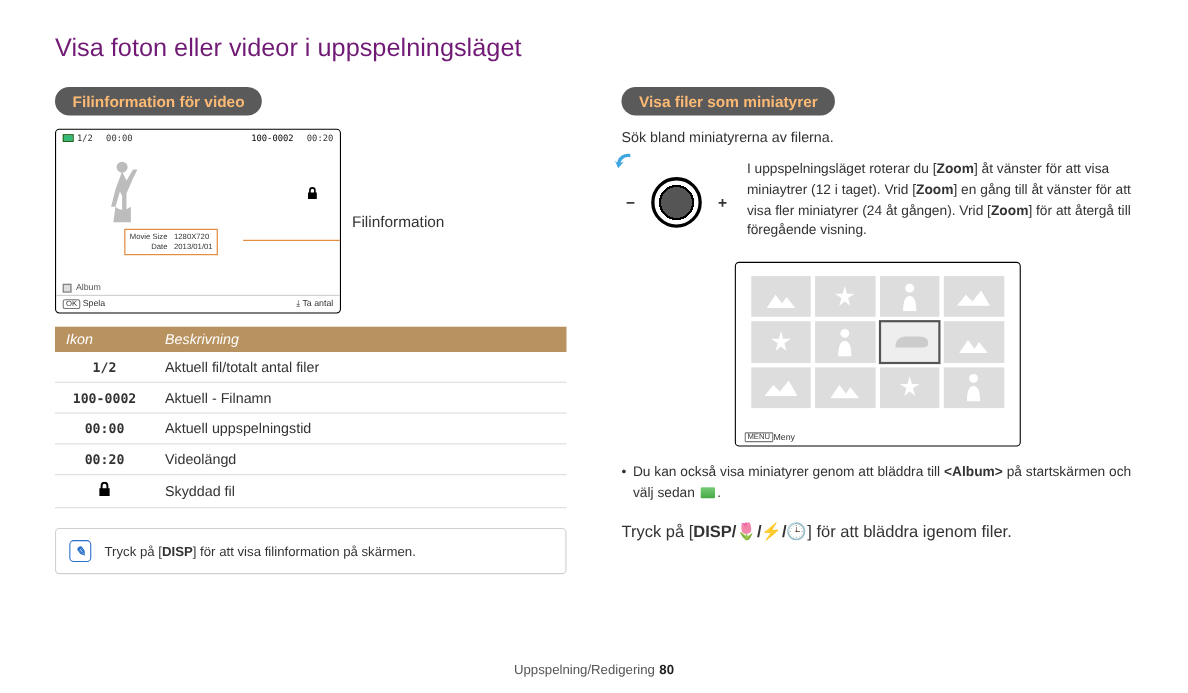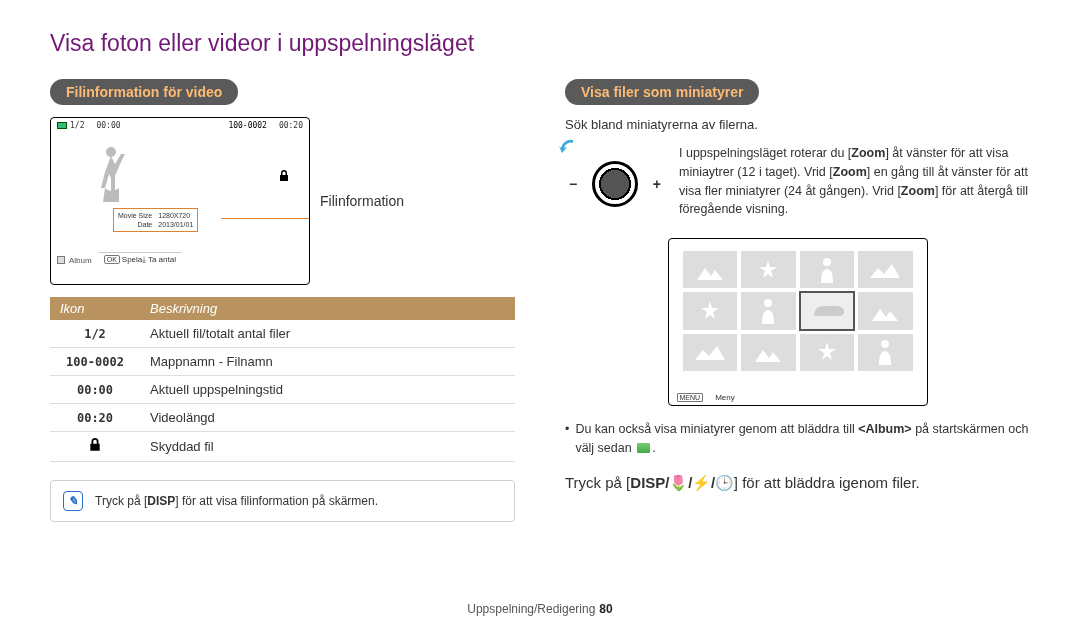--- a/index.html
+++ b/index.html
@@ -79,22 +79,22 @@
     line-height: 1.3;
   }
   .infobox .k { text-align:right; }
   .callout-line {
     position:absolute;
     left: 170px; top: 84px;
     width: 90px; height: 1px;
     background: #e08030;
   }
   .cs-bottom {
-    position:absolute; bottom:16px; left:0; right:0;
-    display:flex; flex-direction:row;
+    position:absolute; bottom:0; left:0; right:0;
+    display:flex; flex-direction:column;
     font-size:8px;
   }
   .cs-bottom-row1 {
     display:flex; align-items:center; gap:4px;
     padding: 2px 6px;
     color:#555;
   }
   .cs-bottom-row1 .sq { width:8px; height:8px; border:1px solid #777; background:#ddd; }
   .cs-bottom-row2 {
     display:flex; justify-content:space-between;
@@ -207,21 +207,21 @@
   .thumb-cell {
     background:#ddd;
     position:relative;
     overflow:hidden;
     display:flex; align-items:center; justify-content:center;
     color:#fff;
   }
   .thumb-cell.sel { outline:2px solid #555; outline-offset:-1px; background:#eee; }
   .thumb-bottom {
     position:absolute; bottom:3px; left:8px;
-    font-size:8px; display:flex; gap:12px; align-items:center;
+    font-size:8px; display:flex; gap:0; align-items:center;
   }
   .menutag { border:1px solid #777; padding:0 2px; border-radius:1px; font-size:7px;}
 
   ul.notes { list-style:none; margin-bottom:16px; }
   ul.notes li { font-size:12.5px; display:flex; gap:6px; line-height:1.5; }
   ul.notes li::before { content:"•"; }
   .mini-icon { width:13px; height:10px; background:linear-gradient(#7c7, #4a4); display:inline-block; vertical-align:middle; margin:0 2px; border-radius:1px; }
 
   .instruction { font-size:15px; }
   .instruction .disp-label { font-weight:700; }
@@ -303,21 +303,21 @@
           <th>Beskrivning</th>
         </tr>
       </thead>
       <tbody>
         <tr>
             <td>1/2</td>
             <td>Aktuell fil/totalt antal filer</td>
           </tr>
         <tr>
             <td>100-0002</td>
-            <td>Mappnamn - Filnamn</td>
+            <td>Aktuell - Filnamn</td>
           </tr>
         <tr>
             <td>00:00</td>
             <td>Aktuell uppspelningstid</td>
           </tr>
         <tr>
             <td>00:20</td>
             <td>Videolängd</td>
           </tr>
         <tr>

